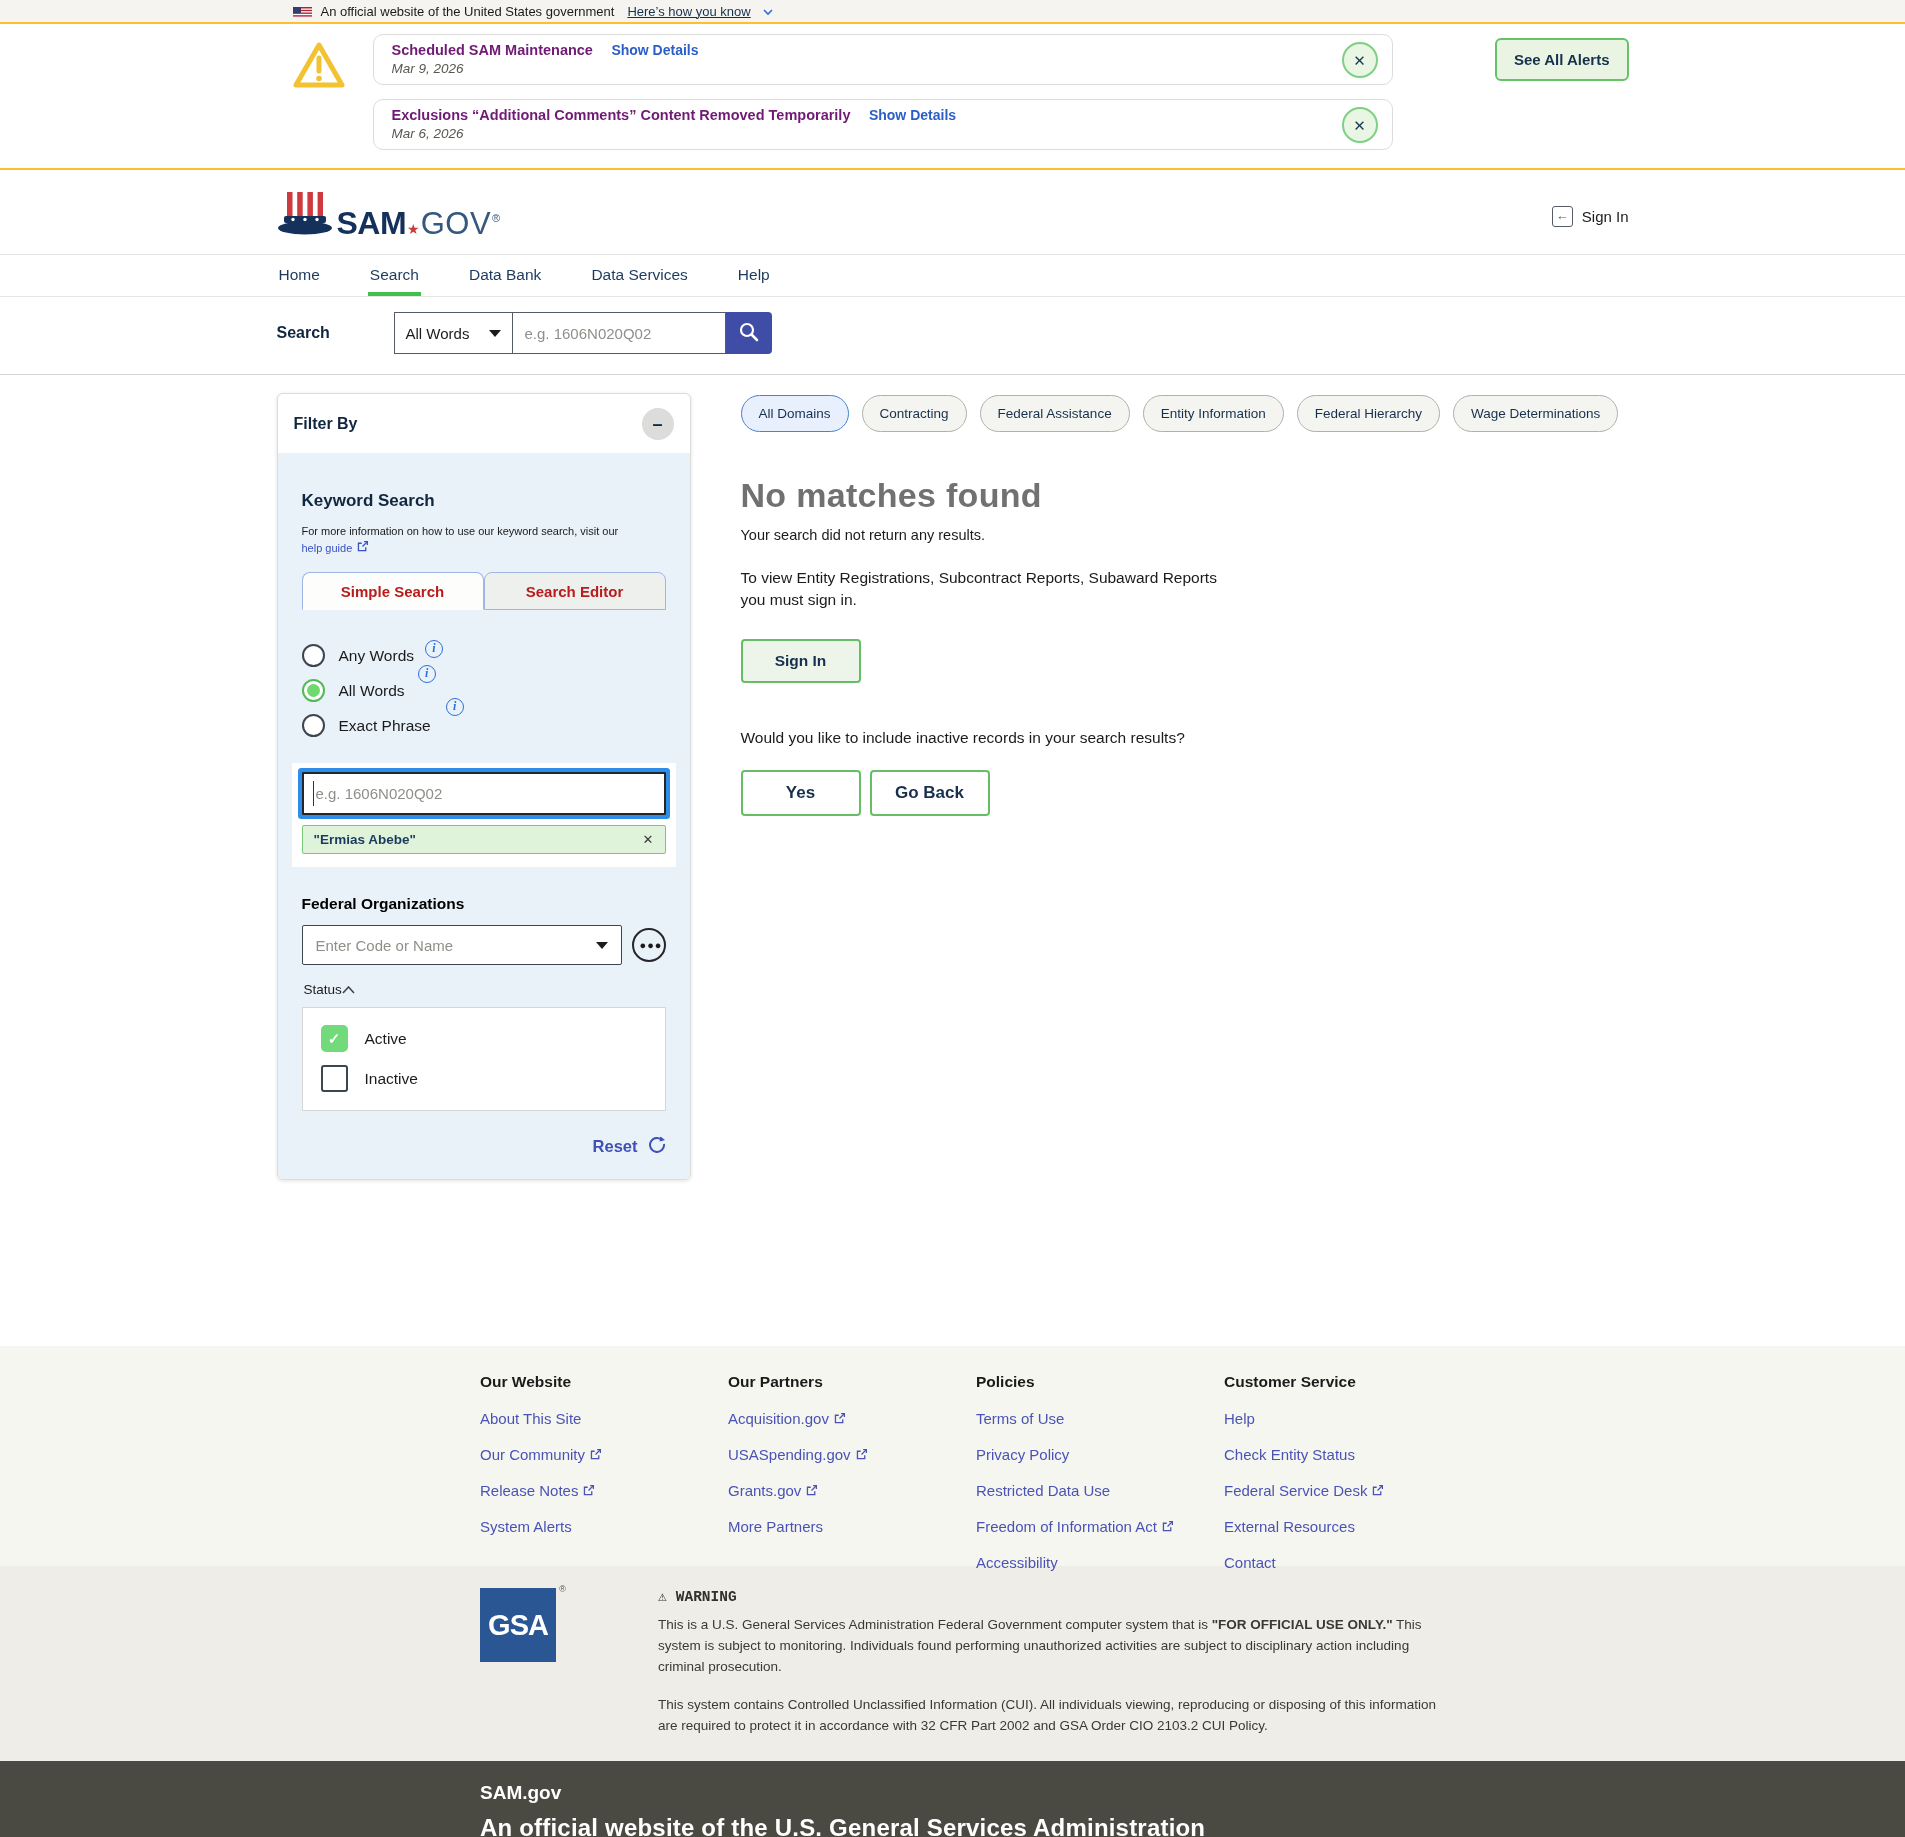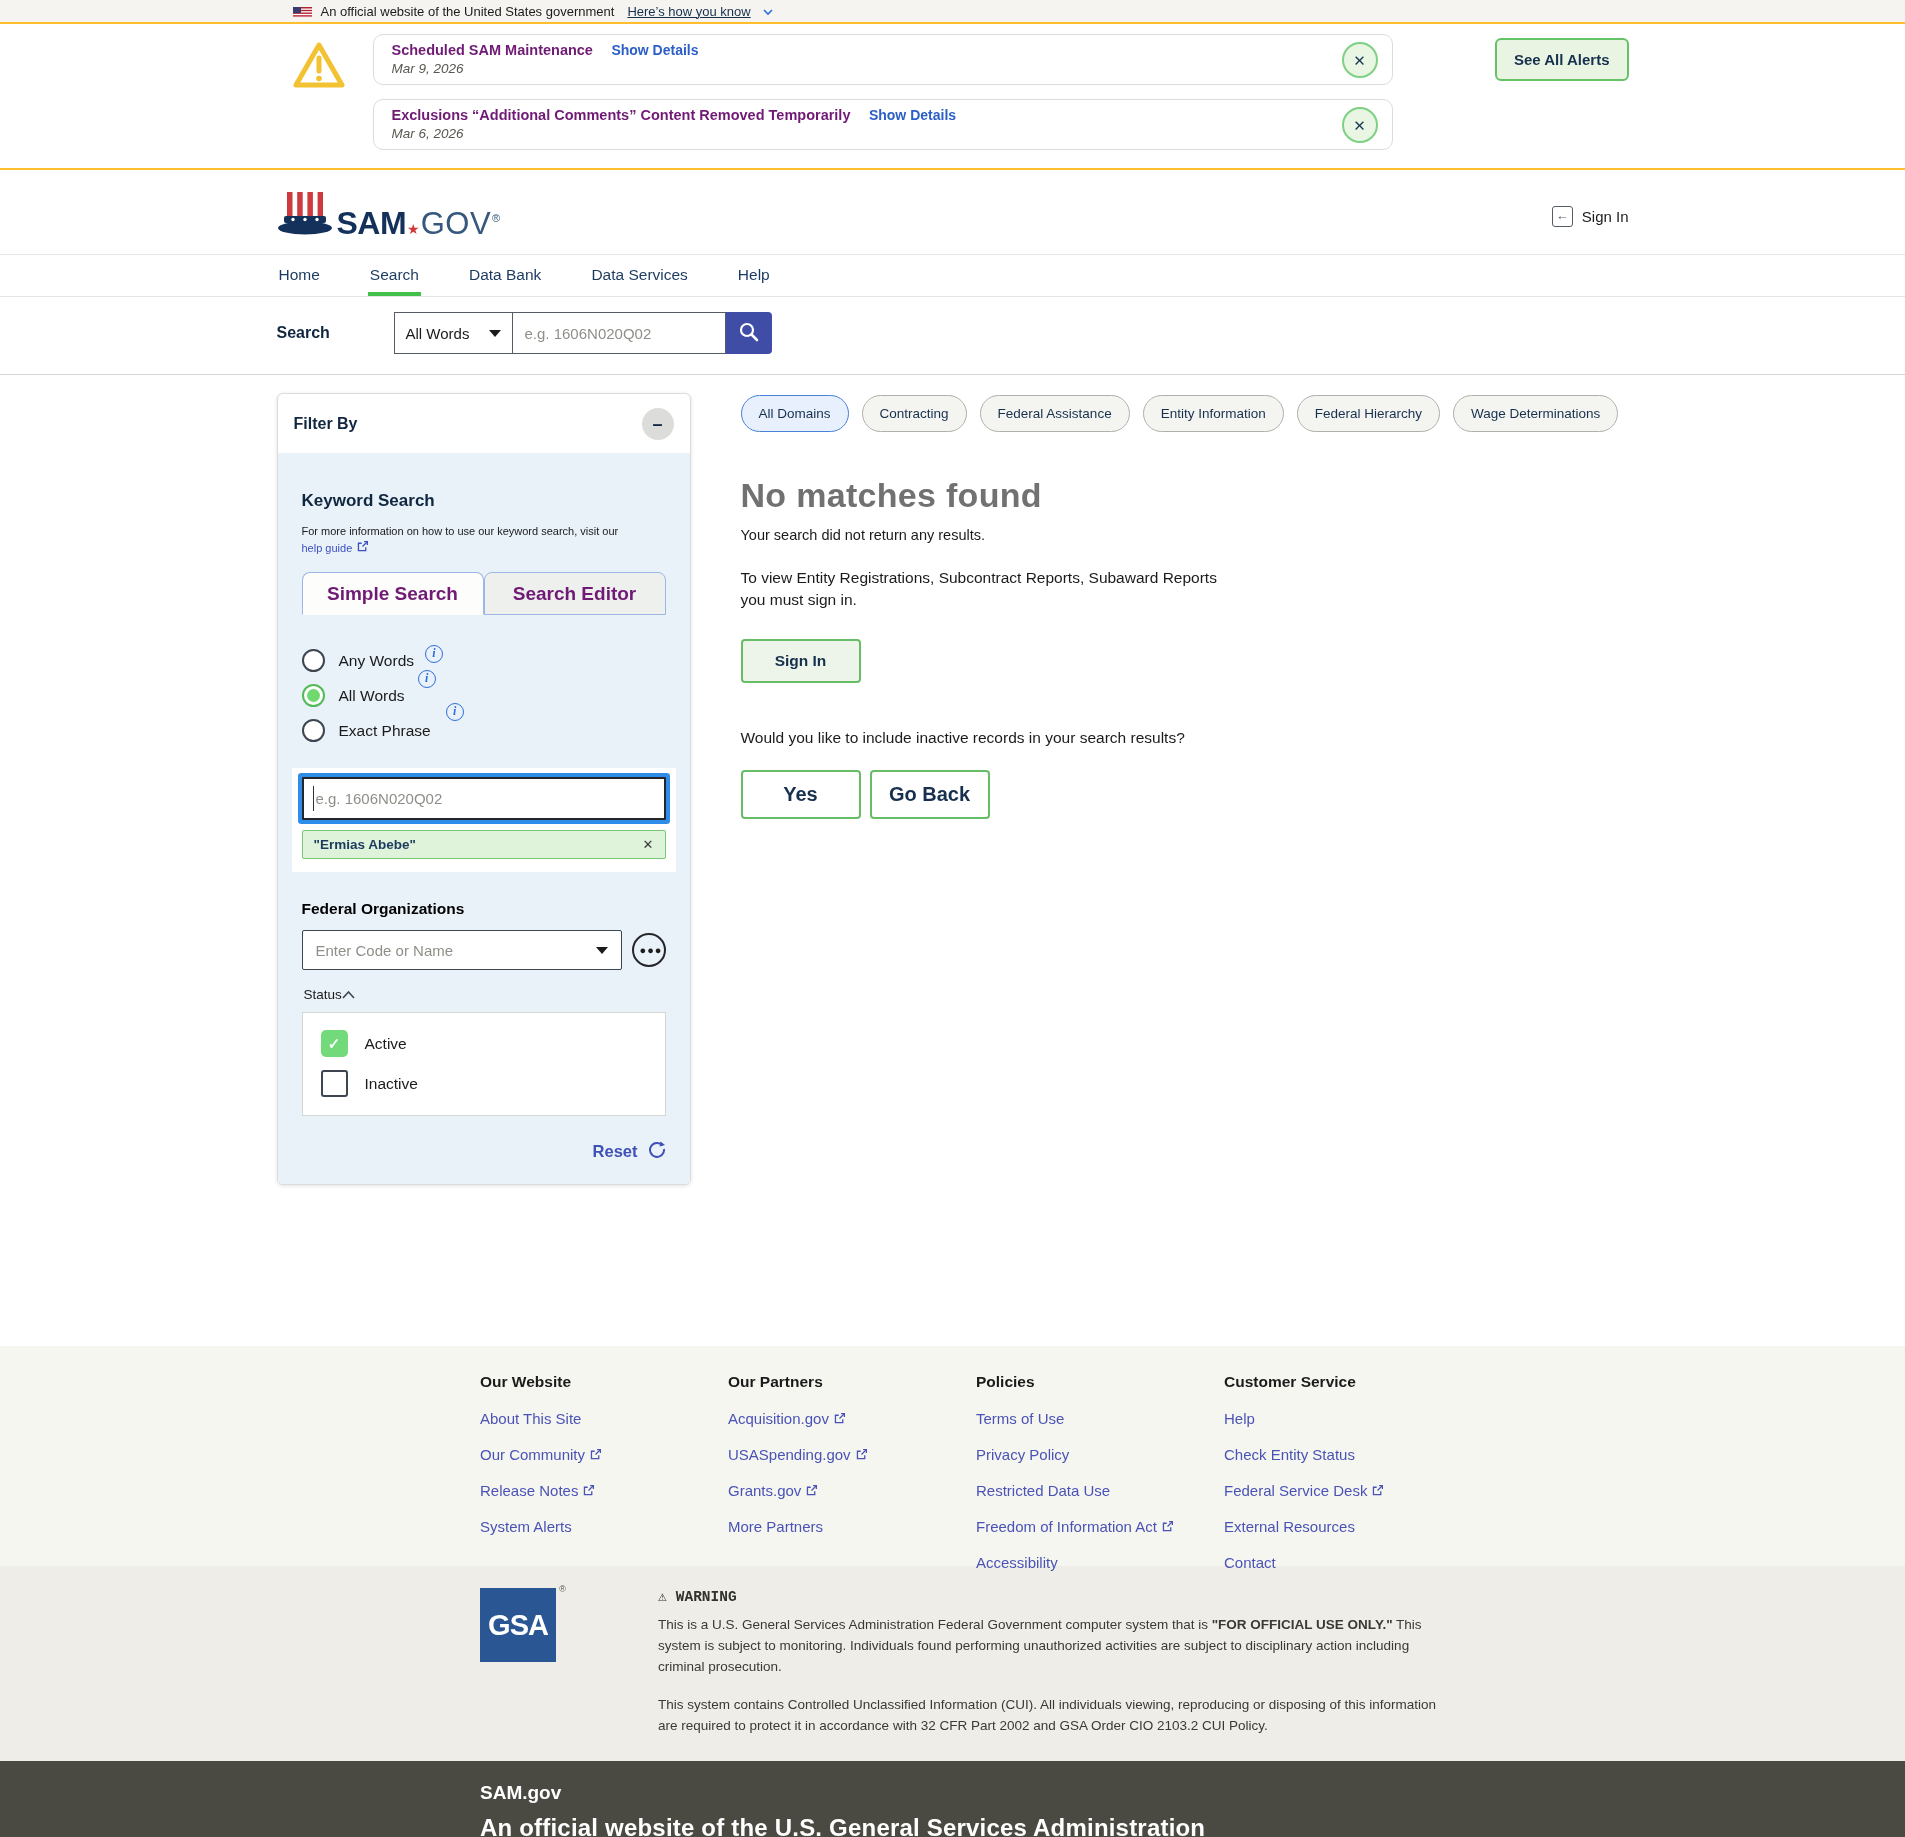--- a/index.html
+++ b/index.html
@@ -75,21 +75,21 @@
   .collapse-btn { width:32px; height:32px; border-radius:50%; background:#dcdcda; border:none; color:#10273f;
     font-size:18px; font-weight:bold; line-height:30px; text-align:center; cursor:pointer; }
   .filter-body { background:#e9f1f9; padding:38px 24px 22px; }
   .kw-title { font-weight:bold; font-size:17px; color:#10273f; margin-bottom:12px; }
   .kw-info { font-size:11px; line-height:1.5; width:340px; color:#1b1b1b; }
   .help-link { color:#3b51c1; text-decoration:none; cursor:pointer; }
   .ext-icon { display:inline-block; vertical-align:-1px; margin-left:4px; }
   .ext-icon svg { display:block; }
 
   .tabs { display:flex; margin-top:16px; }
-  .tab { flex:1; text-align:center; padding:10px 0 9px; font-size:19px; font-weight:bold; color:#701a75;
+  .tab { flex:1; text-align:center; padding:10px 0 9px; font-size:15px; font-weight:bold; color:#b91c1c;
     border:1px solid #9db6e6; border-top-left-radius:8px; border-top-right-radius:8px; cursor:pointer; }
   .tab.active { background:#fdfdfb; border-bottom-color:transparent; }
   .tab.inactive { background:#eef0ee; }
 
   .radio-group { margin-top:34px; }
   .radio-row { display:flex; align-items:center; margin-bottom:12px; }
   .radio { width:23px; height:23px; border-radius:50%; border:2px solid #3d4551; background:#fff; margin-right:14px;
     flex:0 0 auto; display:flex; align-items:center; justify-content:center; cursor:pointer; }
   .radio.checked { border-color:#52ba57; }
   .radio.checked .dot { width:13px; height:13px; border-radius:50%; background:#6fd96f; }
@@ -139,21 +139,21 @@
   .pill-row { display:flex; gap:13px; flex-wrap:wrap; }
   .pill { padding:10px 17px; border-radius:20px; font-size:13.5px; font-weight:normal; color:#17304e;
     background:#f4f4f1; border:1px solid #b0b0ac; cursor:pointer; }
   .pill.active { background:#e7f0fc; border-color:#4a80d8; }
   .nm-title { font-weight:bold; font-size:34px; color:#717171; letter-spacing:0.3px; margin:44px 0 12px; }
   .nm-sub { font-size:14.5px; margin:0 0 24px; }
   .nm-note { font-size:15.5px; line-height:1.45; width:500px; margin:0 0 27px; }
   .green-btn { width:120px; padding:11px 0; text-align:center; background:#edf5ea; border:2px solid #66bd66;
     border-radius:4px; font-weight:bold; font-size:15.5px; color:#16304d; cursor:pointer; font-family:inherit; }
   .white-btn { width:120px; padding:11px 0; text-align:center; background:#ffffff; border:2px solid #66bd66;
-    border-radius:4px; font-weight:bold; font-size:20px; color:#16304d; cursor:pointer; font-family:inherit; }
+    border-radius:4px; font-weight:bold; font-size:17px; color:#16304d; cursor:pointer; font-family:inherit; }
   .nm-question { font-size:15.5px; margin:46px 0 0; }
   .btn-row { display:flex; gap:9px; margin-top:23px; }
 
   
   .footer-links { background:#f6f6f1; padding:27px 0 0 480px; height:220px; display:flex; }
   .f-col { width:248px; }
   .f-col h4 { font-size:15.5px; margin:0 0 10px; color:#1b1b1b; }
   .f-col ul { list-style:none; margin:0; padding:0; }
   .f-col li { margin-top:19px; font-size:15px; }
   .f-col a { color:#4a53b5; text-decoration:none; cursor:pointer; }

